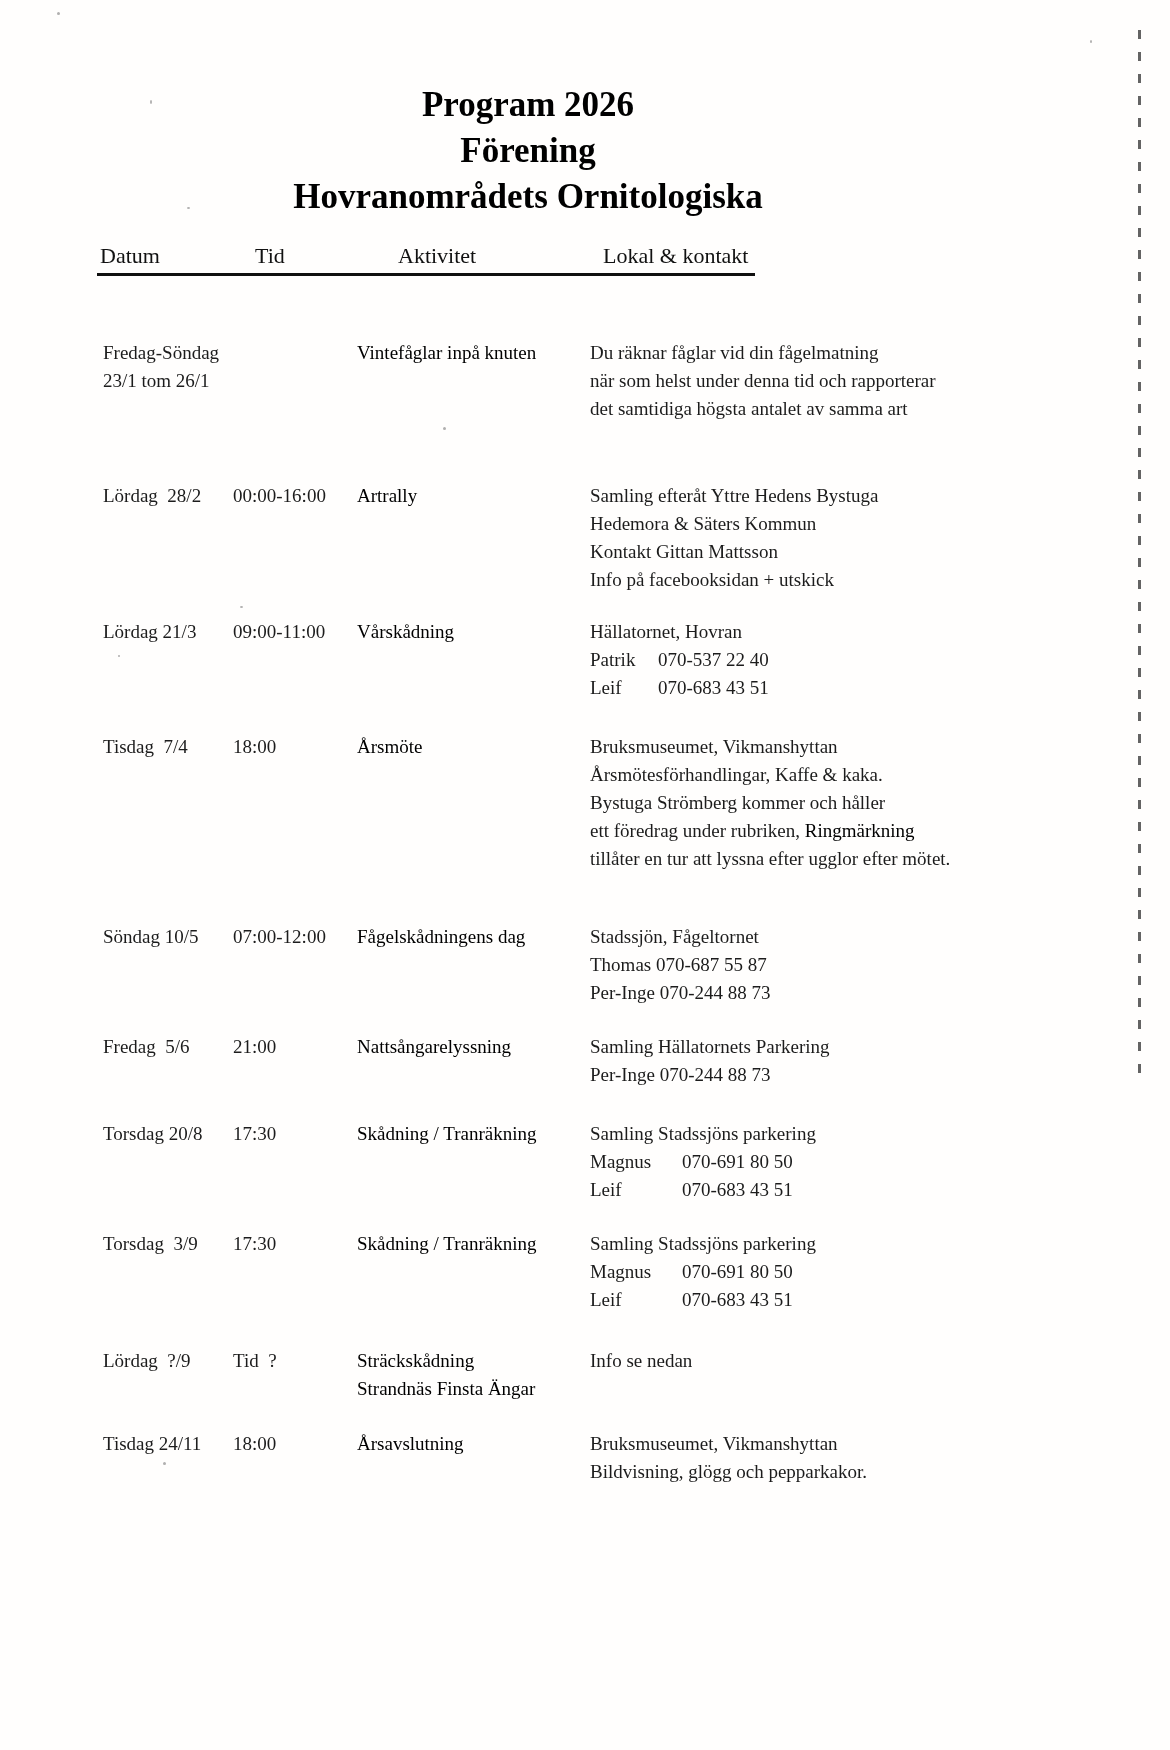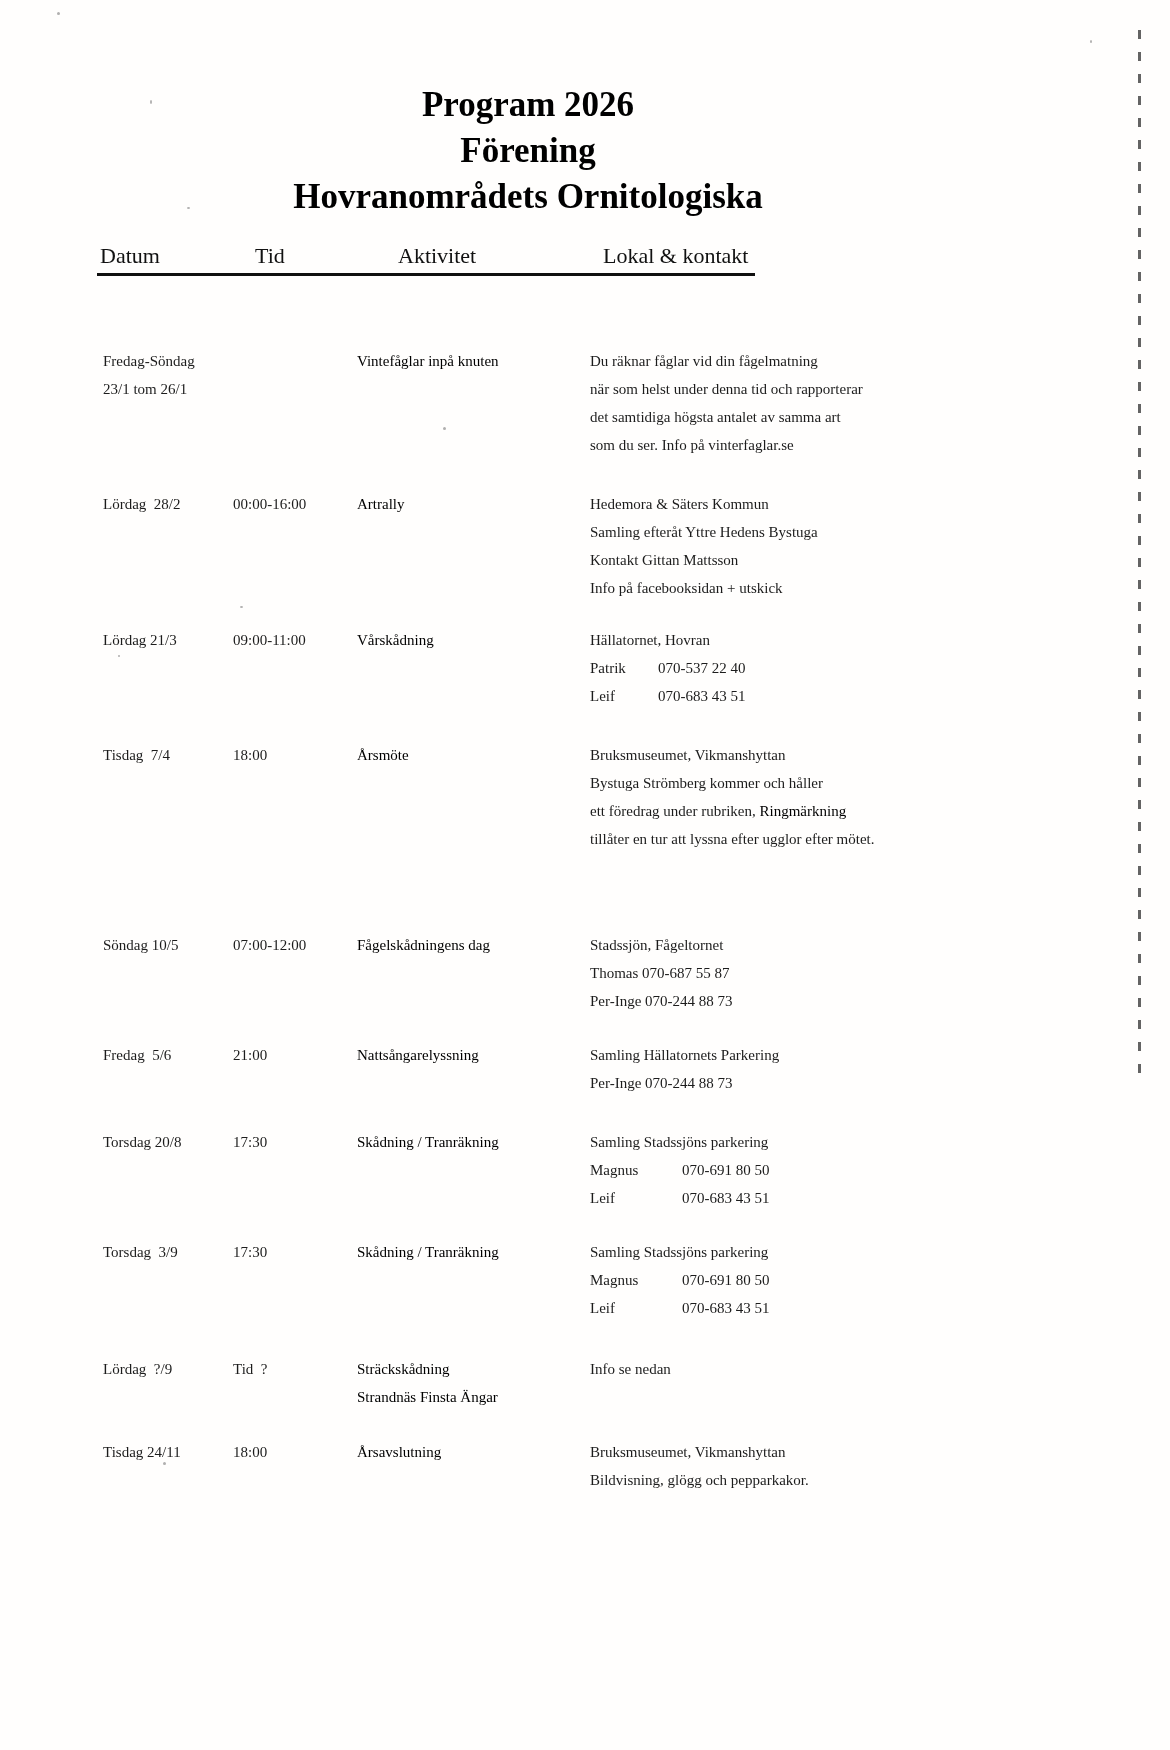--- a/index.html
+++ b/index.html
@@ -21,21 +21,21 @@
   
   .hdr{position:absolute;top:243px;left:0;width:100%;font-size:22px;color:#111;}
   .hdr span{position:absolute;top:0;white-space:pre;font-family:Liberation Serif, serif;}
   .h-datum{left:100px}
   .h-tid{left:255px}
   .h-akt{left:398px}
   .h-lokal{left:603px}
   .hdr-line{position:absolute;top:273px;left:97px;width:658px;height:3px;background:#101010;}
   
   .row{position:absolute;left:103px;width:1045px;}
-  .col{position:absolute;top:8px;font-size:15px;line-height:28px;}
+  .col{position:absolute;top:0;font-size:19px;line-height:28px;}
   .c-datum{left:0;width:132px;}
   .c-tid{left:130px;width:124px;}
   .c-akt{left:254px;width:246px;}
   .c-lokal{left:487px;width:548px;}
   .line{white-space:pre-wrap;}
   .line .b{font-weight:400;color:#000;}
   .seg-w{display:inline-block;}
   .r0{top:339px}.r1{top:482px}.r2{top:618px}.r3{top:733px}.r4{top:923px}
   .r5{top:1033px}.r6{top:1120px}.r7{top:1230px}.r8{top:1347px}.r9{top:1430px}
   
@@ -80,37 +80,36 @@
           <div class="line"><span>23/1 tom 26/1</span></div>
         </div>
       <div class="col c-tid"></div>
       <div class="col c-akt">
           <div class="line"><span class="b">Vintefåglar inpå knuten</span></div>
         </div>
       <div class="col c-lokal">
           <div class="line"><span>Du räknar fåglar vid din fågelmatning</span></div>
           <div class="line"><span>när som helst under denna tid och rapporterar</span></div>
           <div class="line"><span>det samtidiga högsta antalet av samma art</span></div>
-          <div class="line"><span>som du ser. Info på vinterfaglar.se</span></div>
         </div>
     </div>
 
     <div class="row r1">
       <div class="col c-datum">
           <div class="line"><span>Lördag  28/2</span></div>
         </div>
       <div class="col c-tid">
           <div class="line"><span>00:00-16:00</span></div>
         </div>
       <div class="col c-akt">
           <div class="line"><span class="b">Artrally</span></div>
         </div>
       <div class="col c-lokal">
+          <div class="line"><span>Samling efteråt Yttre Hedens Bystuga</span></div>
           <div class="line"><span>Hedemora &amp; Säters Kommun</span></div>
-          <div class="line"><span>Samling efteråt Yttre Hedens Bystuga</span></div>
           <div class="line"><span>Kontakt Gittan Mattsson</span></div>
           <div class="line"><span>Info på facebooksidan + utskick</span></div>
         </div>
     </div>
 
     <div class="row r2">
       <div class="col c-datum">
           <div class="line"><span>Lördag 21/3</span></div>
         </div>
       <div class="col c-tid">
@@ -132,20 +131,21 @@
           <div class="line"><span>Tisdag  7/4</span></div>
         </div>
       <div class="col c-tid">
           <div class="line"><span>18:00</span></div>
         </div>
       <div class="col c-akt">
           <div class="line"><span class="b">Årsmöte</span></div>
         </div>
       <div class="col c-lokal">
           <div class="line"><span>Bruksmuseumet, Vikmanshyttan</span></div>
+          <div class="line"><span>Årsmötesförhandlingar, Kaffe &amp; kaka.</span></div>
           <div class="line"><span>Bystuga Strömberg kommer och håller</span></div>
           <div class="line"><span>ett föredrag under rubriken, </span><span class="b">Ringmärkning</span></div>
           <div class="line"><span>tillåter en tur att lyssna efter ugglor efter mötet.</span></div>
         </div>
     </div>
 
     <div class="row r4">
       <div class="col c-datum">
           <div class="line"><span>Söndag 10/5</span></div>
         </div>

